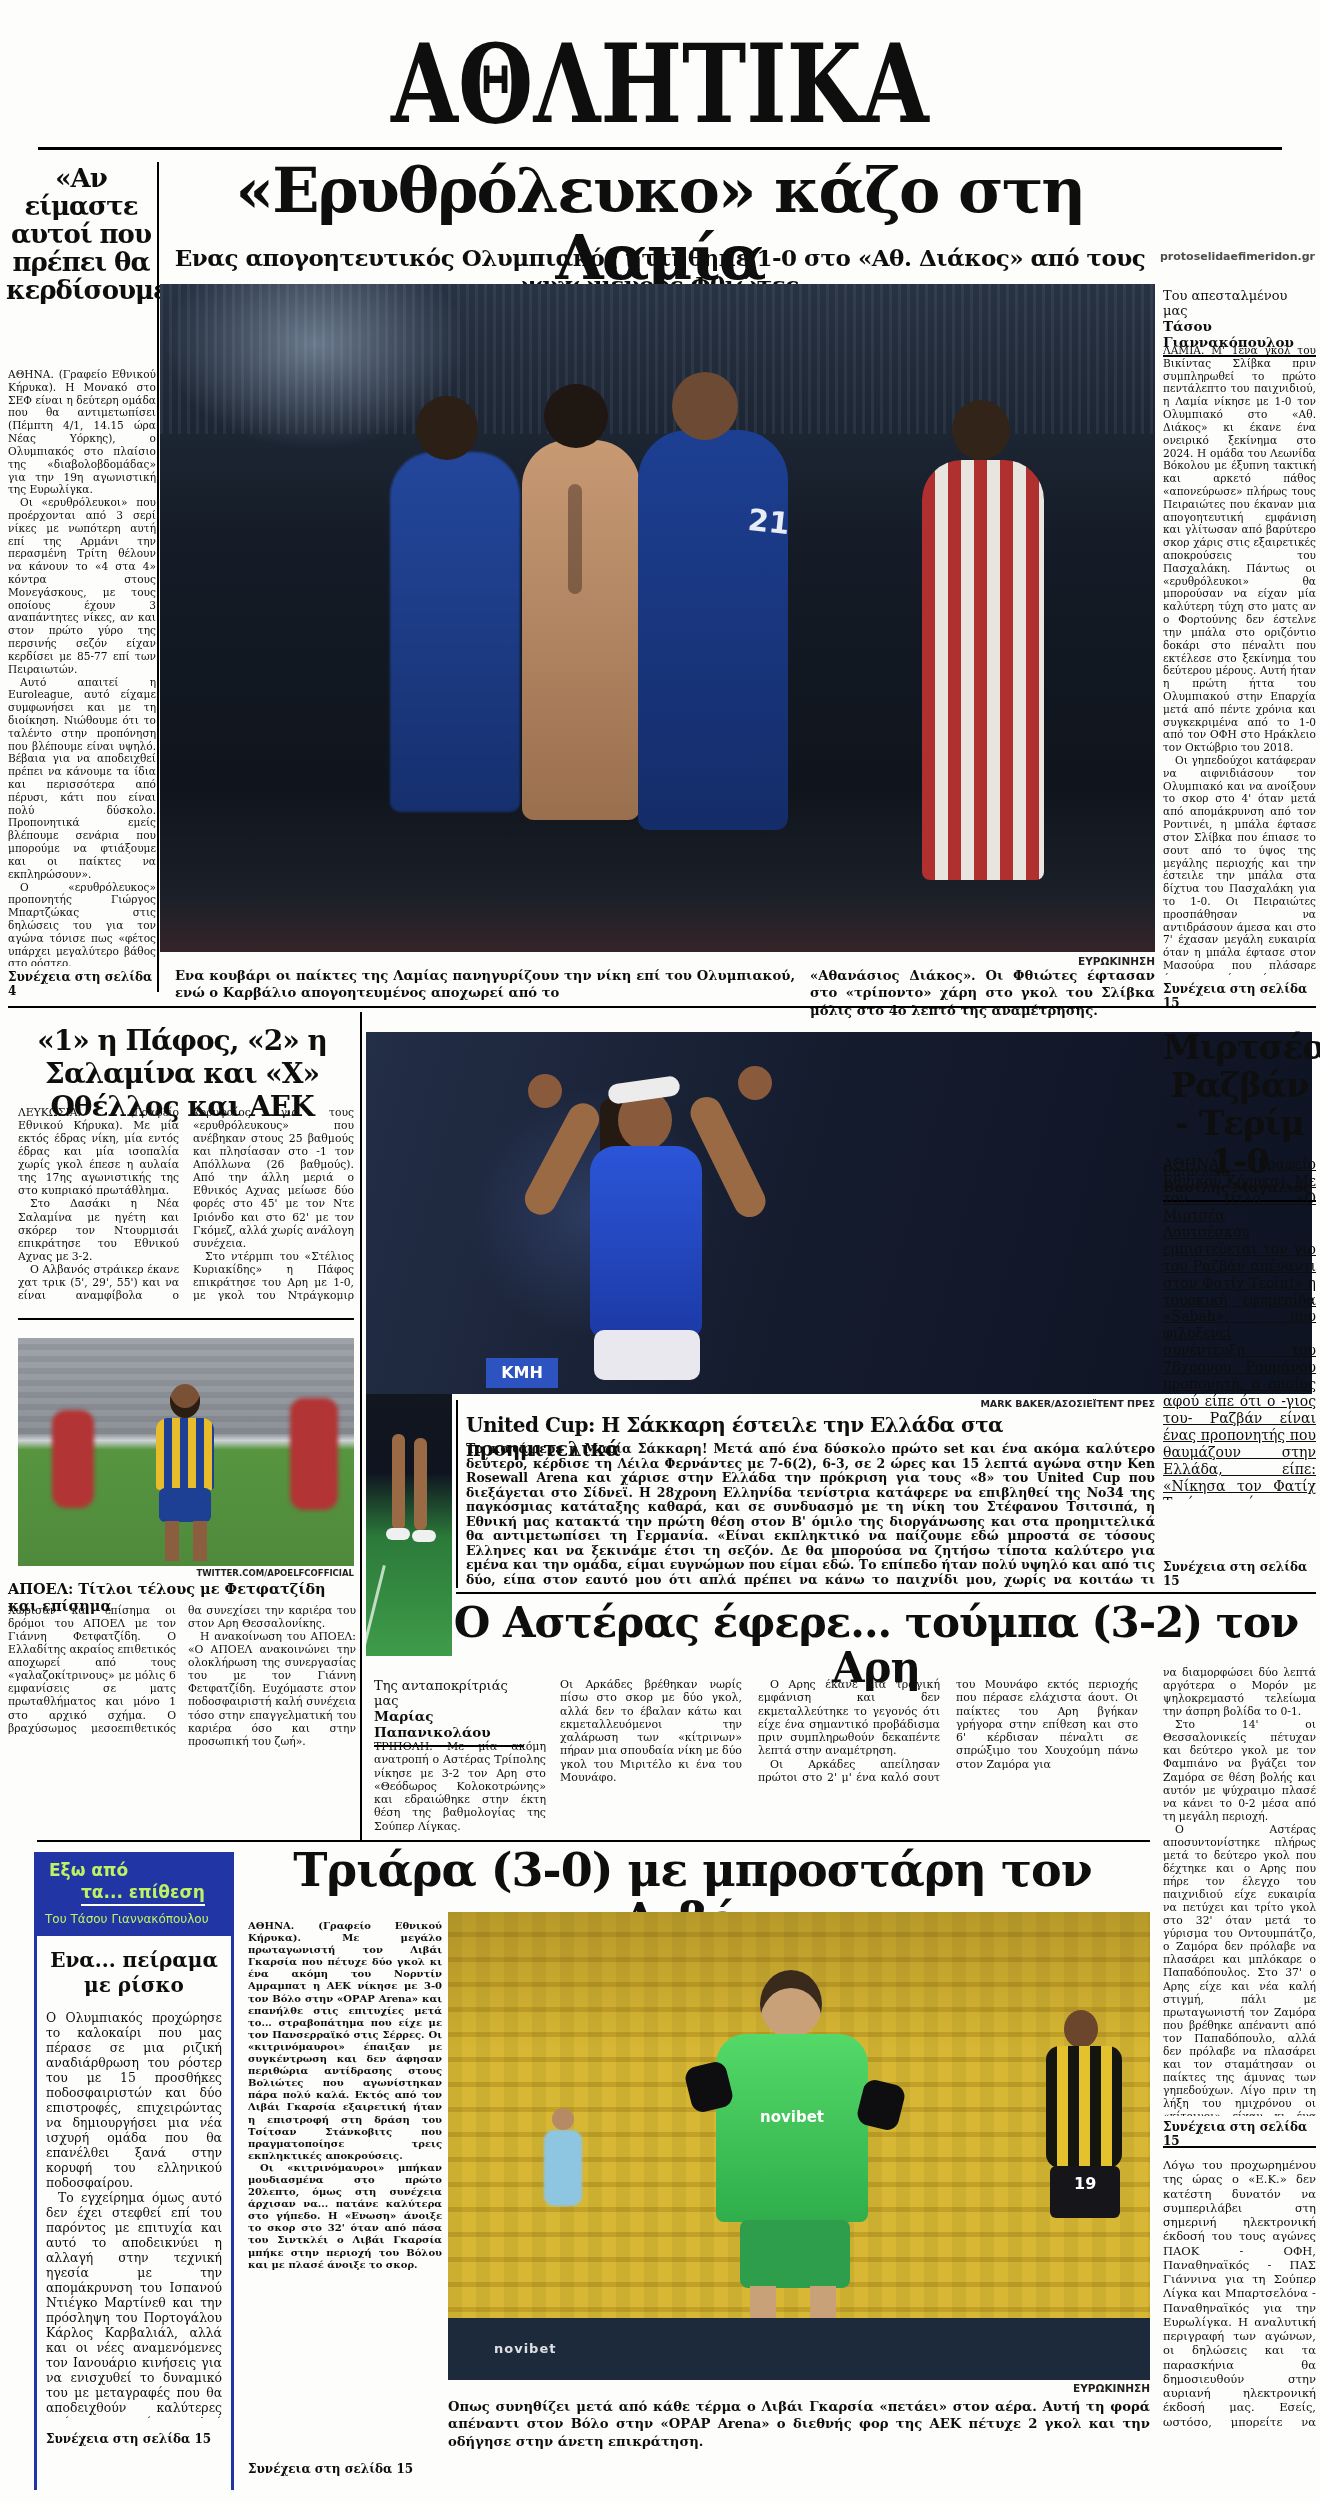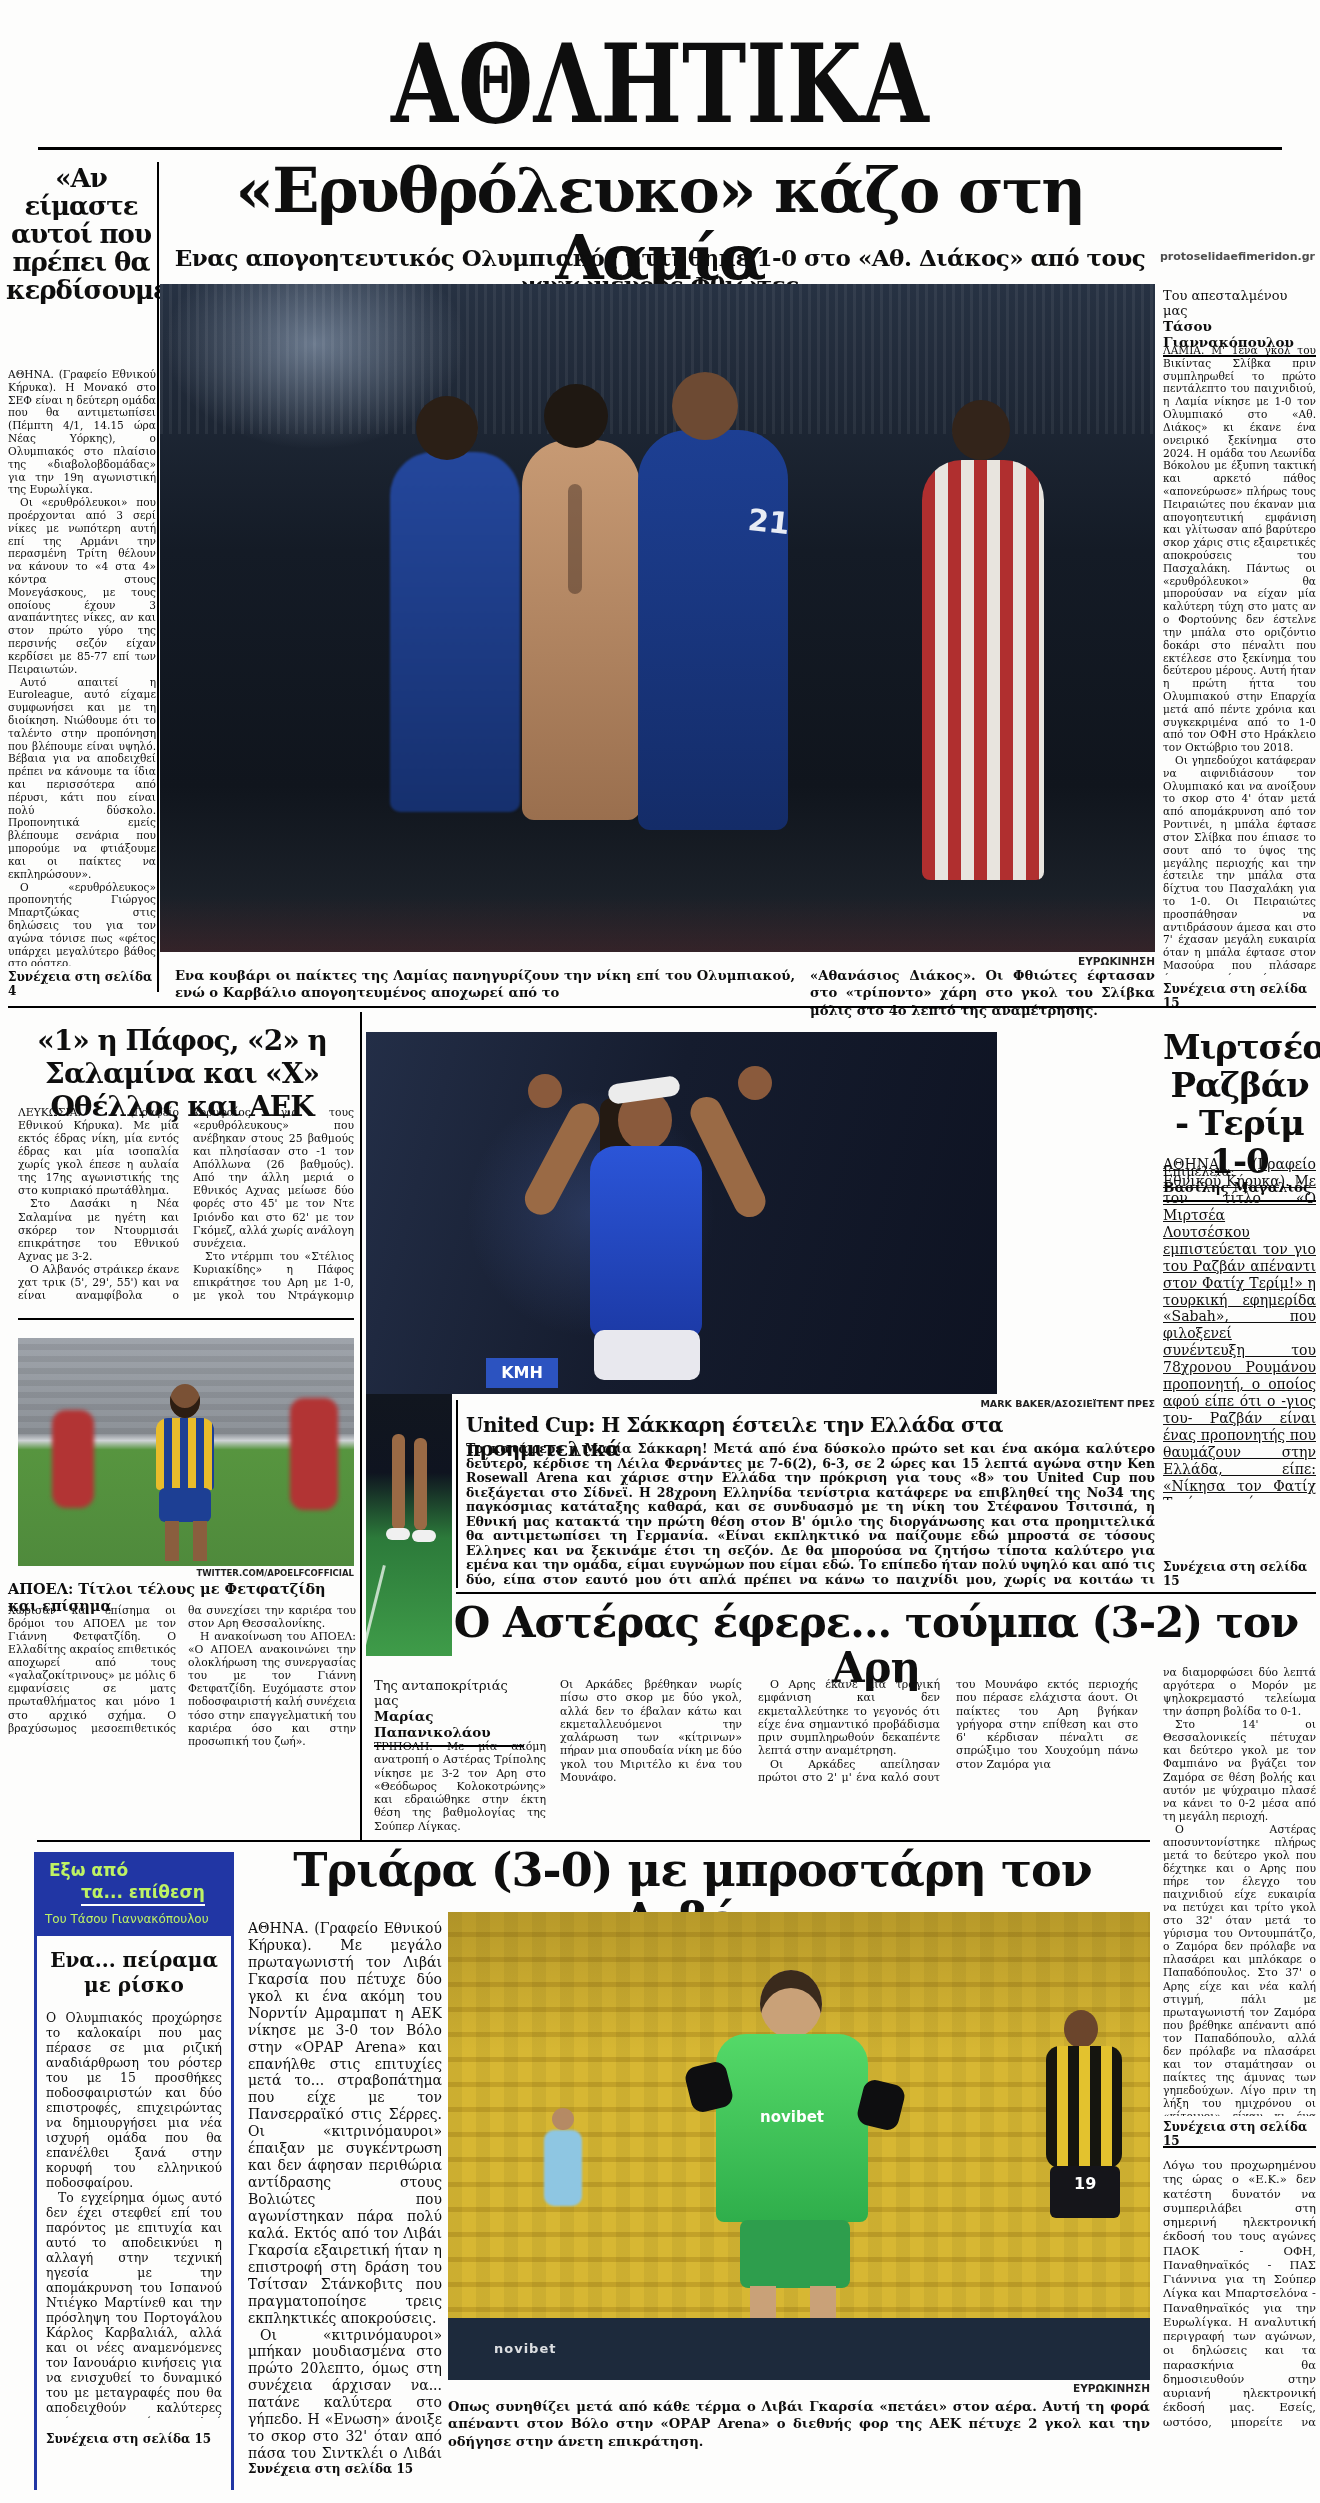--- a/index.html
+++ b/index.html
@@ -45,21 +45,21 @@
   #rule-b{left:8px;top:1006px;width:1308px;height:2px;}
   #cyprus-headline{left:8px;top:1024px;width:348px;font-size:28px;line-height:1.18;}
   #cyprus-body{left:18px;top:1106px;width:336px;height:208px;font-size:10.8px;column-count:2;column-gap:14px;}
   #rule-c{left:18px;top:1318px;width:336px;height:2px;}
   #photo-apoel{left:18px;top:1338px;width:336px;height:228px;
      background:linear-gradient(180deg,#9fa4ab 0%,#8d9298 42%,#cfd3d6 45%,#57953f 49%,#4f8a3c 100%);}
   #credit-apoel{left:130px;top:1568px;width:224px;font-size:8.5px;}
   #apoel-title{left:8px;top:1580px;width:348px;font-size:14.5px;font-weight:700;}
   #apoel-body{left:8px;top:1604px;width:348px;height:232px;font-size:10.8px;column-count:2;column-gap:12px;}
   #vrule-b{left:360px;top:1012px;width:2px;height:828px;}
-  #photo-tennis{left:366px;top:1032px;width:631px;height:362px;
+  #photo-tennis{left:366px;top:1032px;width:946px;height:362px;
      background:linear-gradient(105deg,#232e47 0%,#151c2e 45%,#0e1322 100%);}
   #tennis-strip{left:366px;top:1394px;width:86px;height:262px;
      background:linear-gradient(180deg,#11161f 0%,#0f1420 30%,#2c7a3a 55%,#3f9c49 100%);}
   #vrule-c{left:456px;top:1400px;width:2px;height:188px;}
   #credit-tennis{left:800px;top:1398px;width:355px;font-size:9.5px;}
   #united-title{left:466px;top:1413px;width:689px;font-size:20px;font-weight:700;letter-spacing:-.5px;}
   #united-body{left:466px;top:1442px;width:689px;height:145px;font-size:12.5px;font-weight:700;
      text-align:justify;line-height:1.16;overflow:hidden;}
   #mirtsea-headline{left:1163px;top:1028px;width:153px;font-size:34px;line-height:1.12;}
   #mirtsea-byline{left:1163px;top:1164px;width:153px;}
@@ -80,21 +80,21 @@
   #aek-headline{left:235px;top:1846px;width:915px;font-size:46px;}
   #opinion-frame{left:34px;top:1852px;width:194px;height:638px;border-left:3px solid #2136a4;border-right:3px solid #2136a4;}
   #opinion-box{position:absolute;left:0;top:0;width:100%;height:84px;background:#2136a4;color:#bef264;
      font-family:"DejaVu Sans",sans-serif;font-weight:700;}
   #opinion-box .k1{position:absolute;left:12px;top:8px;font-size:17px;}
   #opinion-box .k2{position:absolute;left:44px;top:30px;font-size:17px;border-bottom:2px solid #fff;padding-bottom:2px;}
   #opinion-box .auth{position:absolute;left:8px;top:60px;font-size:12px;font-weight:400;}
   #opinion-title{position:absolute;left:0;top:96px;width:100%;font-size:20px;font-weight:700;text-align:center;line-height:1.25;}
   #opinion-body{position:absolute;left:9px;top:158px;width:176px;height:408px;font-size:12.4px;}
   #opinion-cont{position:absolute;left:9px;top:580px;width:176px;}
-  #aek-body{left:248px;top:1920px;width:194px;height:538px;font-size:14px;}
+  #aek-body{left:248px;top:1920px;width:194px;height:538px;font-size:10px;font-weight:bold;}
   #aek-cont{left:248px;top:2462px;width:194px;}
   #photo-aek{left:448px;top:1912px;width:702px;height:468px;
      background:repeating-linear-gradient(180deg,#d7b733 0 20px,#c2a128 20px 25px);}
   #credit-aek{left:890px;top:2382px;width:260px;font-size:10.5px;}
   #cap-aek{left:448px;top:2398px;width:702px;}
 </style>
 </head>
 <body>
 
 <div id="page">

